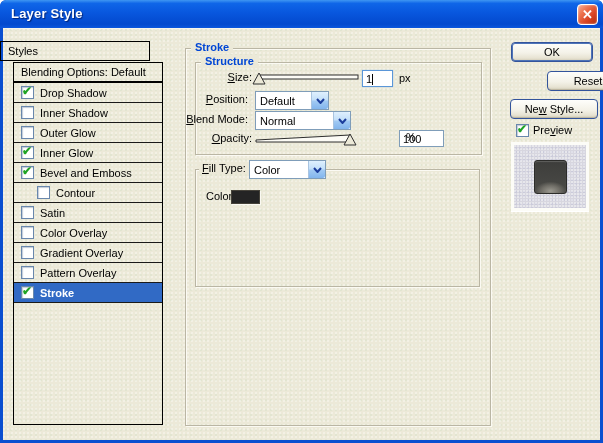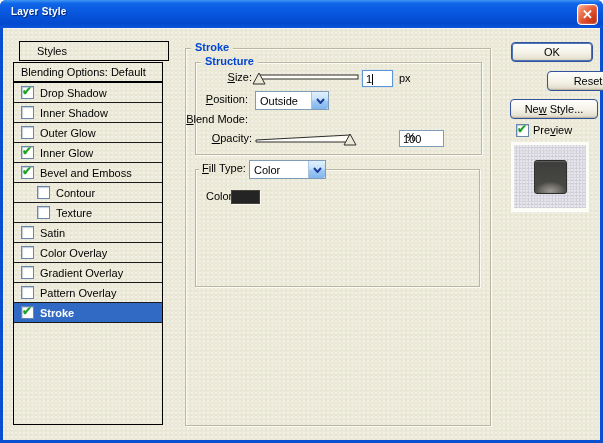--- a/index.html
+++ b/index.html
@@ -6,40 +6,40 @@
   html,body { width:603px; height:443px; }
   body { font-family:"Liberation Sans", sans-serif; font-size:11px; color:#000; }
 
   .window { position:relative; width:603px; height:443px; background:#0A4FD0;
             border-radius:6px 6px 0 0; overflow:hidden; }
 
   
   .titlebar { position:absolute; left:0; top:0; right:0; height:28px;
     background:linear-gradient(180deg,#3F97F2 0%,#0F66E8 12%,#0857DE 45%,#0349CE 86%,#0B57DD 100%);
     border-radius:6px 6px 0 0; }
-  .title { position:absolute; left:11px; top:6px; color:#fff; font-weight:bold; font-size:10px;
+  .title { position:absolute; left:11px; top:6px; color:#fff; font-weight:bold; font-size:13px;
     text-shadow:1px 1px 1px rgba(0,0,40,.55); letter-spacing:.2px; }
   .closebtn { position:absolute; right:5px; top:4px; width:21px; height:21px;
     border:1px solid #fff; border-radius:4px; cursor:default;
     background:linear-gradient(135deg,#F7B09A 0%,#EE7753 30%,#D84323 65%,#AE2D0E 100%);
     box-shadow:inset 0 0 2px rgba(255,255,255,.7); color:#fff; font-weight:bold;
     font-size:13px; line-height:19px; text-align:center; }
 
   
   .bodybg { position:absolute; left:3px; right:3px; top:28px; bottom:3px;
     background-color:#ECE9D8;
     background-image:
       radial-gradient(circle at 1px 1px, rgba(255,255,252,.55) .5px, transparent 1.1px),
       radial-gradient(circle at 3px 2px, rgba(150,195,150,.18) .5px, transparent 1.1px);
     background-size:4px 4px,5px 5px;
     box-shadow:inset 0 1px 0 #F7F5EB; }
 
   
-  .styles-header { position:absolute; left:19px; top:41px; width:150px; height:20px;
-    border:1px solid #000; line-height:18px; padding-left:17px; }
+  .styles-header { position:absolute; left:0; top:41px; width:150px; height:20px;
+    border:1px solid #000; line-height:18px; padding-left:7px; }
   .styles-list { position:absolute; left:13px; top:62px; width:150px; height:363px;
     border:1px solid #000; background:transparent; }
   .blend-row { height:20px; border-bottom:2px solid #000; line-height:19px; padding-left:7px; }
   .srow { height:20px; border-bottom:1px solid #1a1a1a; display:flex; align-items:center;
     padding-left:7px; }
   .srow.indent { padding-left:23px; }
   .srow.selected { background:#316AC5; }
   .srow.selected .slabel { color:#fff; font-weight:bold; }
   .cb { width:13px; height:13px; background:#fff; border:1px solid #6987AC; position:relative;
     box-shadow:inset 1px 1px 1px rgba(80,105,140,.35); flex:0 0 auto; }
@@ -153,24 +153,20 @@
         <div class="srow">
       <span class="cb">
             <span class="check">✔</span>
           </span>
       <span class="slabel">Bevel and Emboss</span>
     </div>
         <div class="srow indent unchecked">
       <span class="cb"></span>
       <span class="slabel">Contour</span>
     </div>
-        <div class="srow indent unchecked">
-      <span class="cb"></span>
-      <span class="slabel">Texture</span>
-    </div>
         <div class="srow unchecked">
       <span class="cb"></span>
       <span class="slabel">Satin</span>
     </div>
         <div class="srow unchecked">
       <span class="cb"></span>
       <span class="slabel">Color Overlay</span>
     </div>
         <div class="srow unchecked">
       <span class="cb"></span>
@@ -198,29 +194,37 @@
   <span class="flabel ra" style="left:192px;top:71px;width:60px;"><span></span><span class="mn">S</span><span>ize:</span></span>
   <svg class="sld" style="left:250px;top:67px;" width="114" height="19">
     <rect x="10" y="8" width="98" height="4" fill="#FCFBF5" stroke="#2E2E2E"></rect>
     <polygon points="3,17 15,17 9,6" fill="#ECE9D8" stroke="#2E2E2E"></polygon>
   </svg>
   <div class="tinput focused" style="left:362px;top:70px;width:31px;"><span>1</span><span class="caret"></span></div>
   <span class="flabel" style="left:399px;top:72px;">px</span>
 
   <span class="flabel ra" style="left:188px;top:93px;width:60px;"><span></span><span class="mn">P</span><span>osition:</span></span>
   <div class="combo" style="left:255px;top:91px;width:74px;">
-    <span class="ctext">Outside</span>
+    <span class="ctext">Default</span>
     <span class="cbtn">
       <svg width="9" height="6">
           <path d="M1 1 L4.5 5 L8 1" stroke="#1C3E9C" stroke-width="2" fill="none"></path>
         </svg>
     </span>
   </div>
 
   <span class="flabel ra" style="left:172px;top:113px;width:76px;"><span></span><span class="mn">B</span><span>lend Mode:</span></span>
+  <div class="combo" style="left:255px;top:111px;width:96px;">
+    <span class="ctext">Normal</span>
+    <span class="cbtn">
+      <svg width="9" height="6">
+          <path d="M1 1 L4.5 5 L8 1" stroke="#1C3E9C" stroke-width="2" fill="none"></path>
+        </svg>
+    </span>
+  </div>
 
   <span class="flabel ra" style="left:192px;top:132px;width:60px;"><span></span><span class="mn">O</span><span>pacity:</span></span>
   <svg class="sld" style="left:252px;top:128px;" width="114" height="20">
     <polygon points="4,12 98,7 98,14 4,14" fill="#FCFBF5" stroke="#2E2E2E"></polygon>
     <polygon points="92,17 104,17 98,6" fill="#ECE9D8" stroke="#2E2E2E"></polygon>
   </svg>
   <div class="tinput" style="left:366px;top:130px;width:45px;margin-left:33px;"><span>100</span></div>
   <span class="flabel" style="left:406px;top:131px;">%</span>
 
   <div class="group g-filltype"></div>

